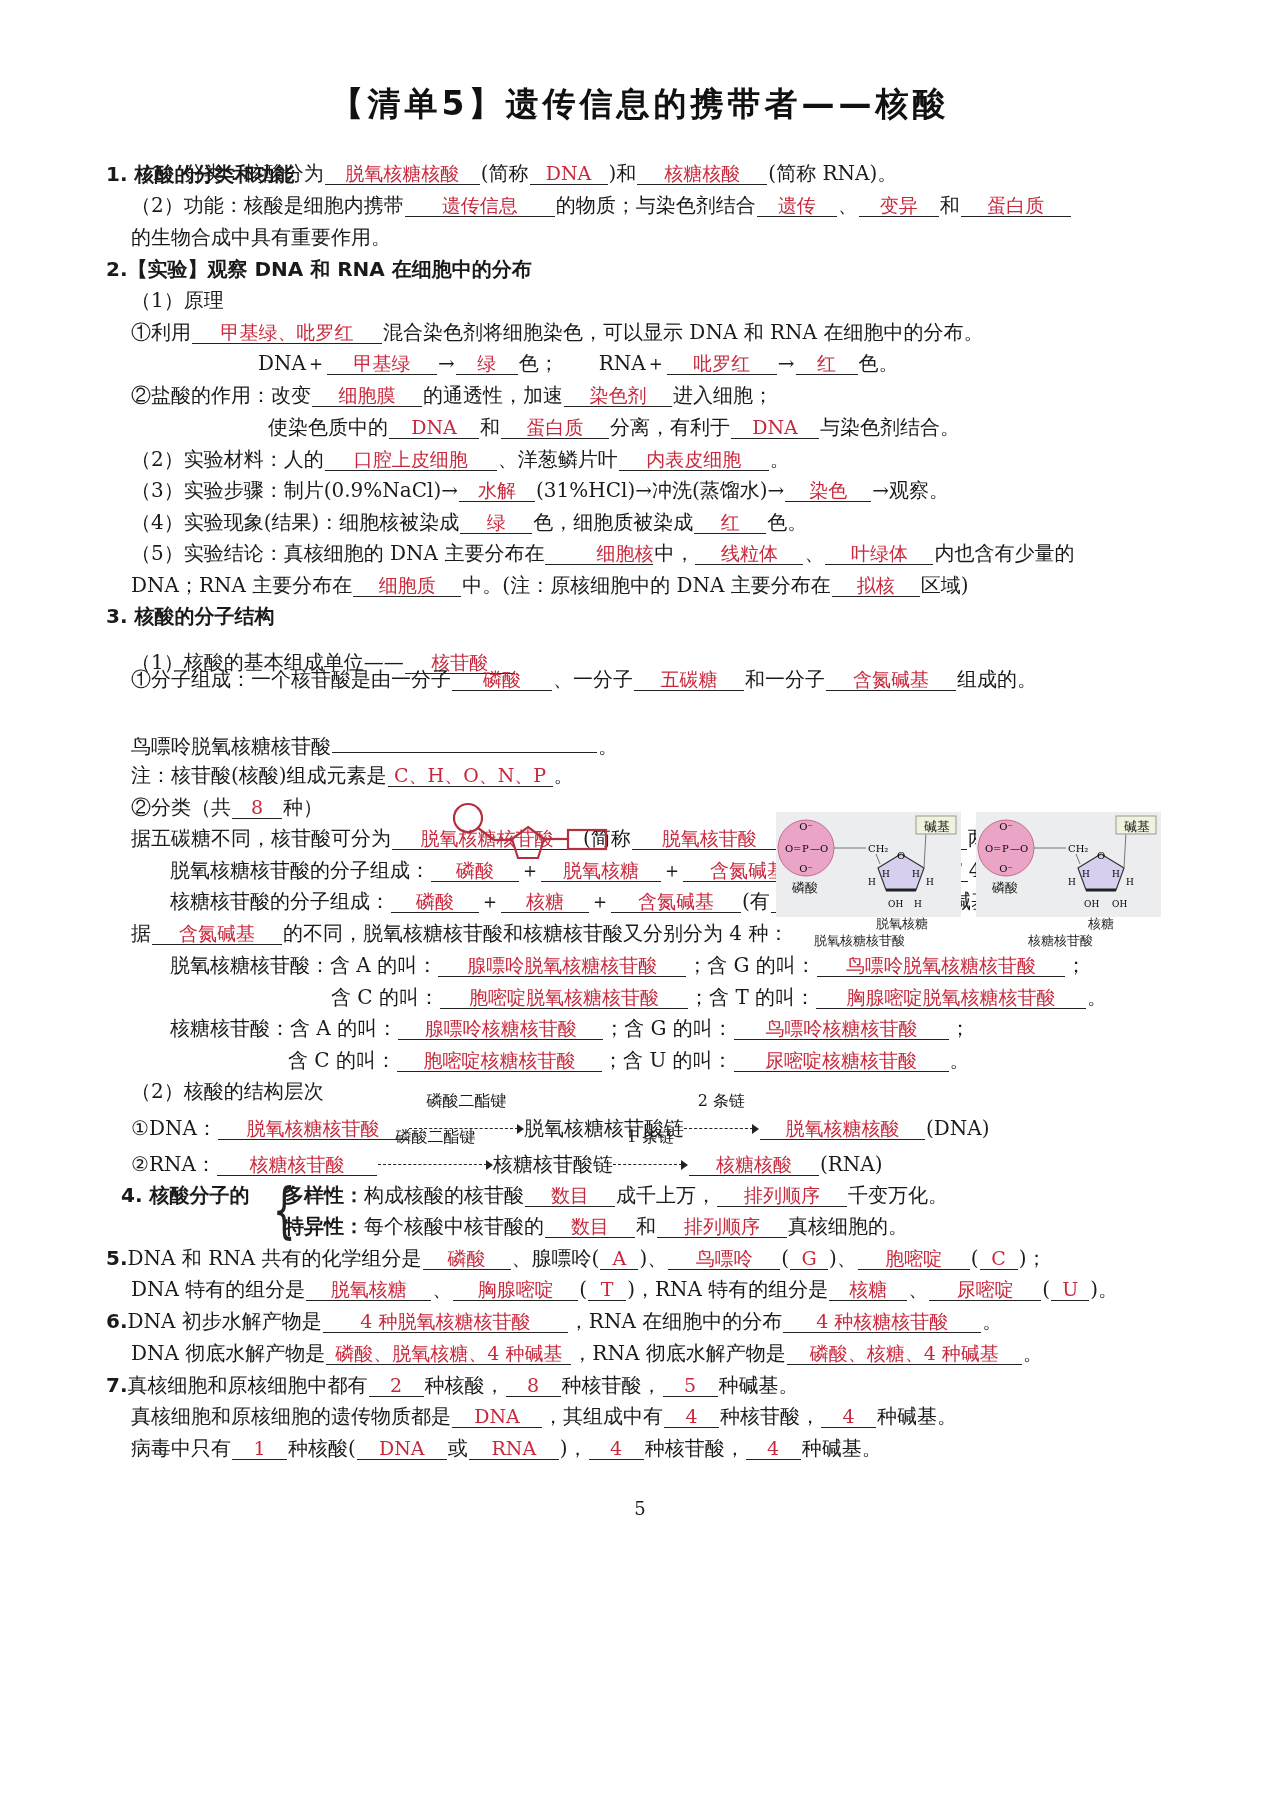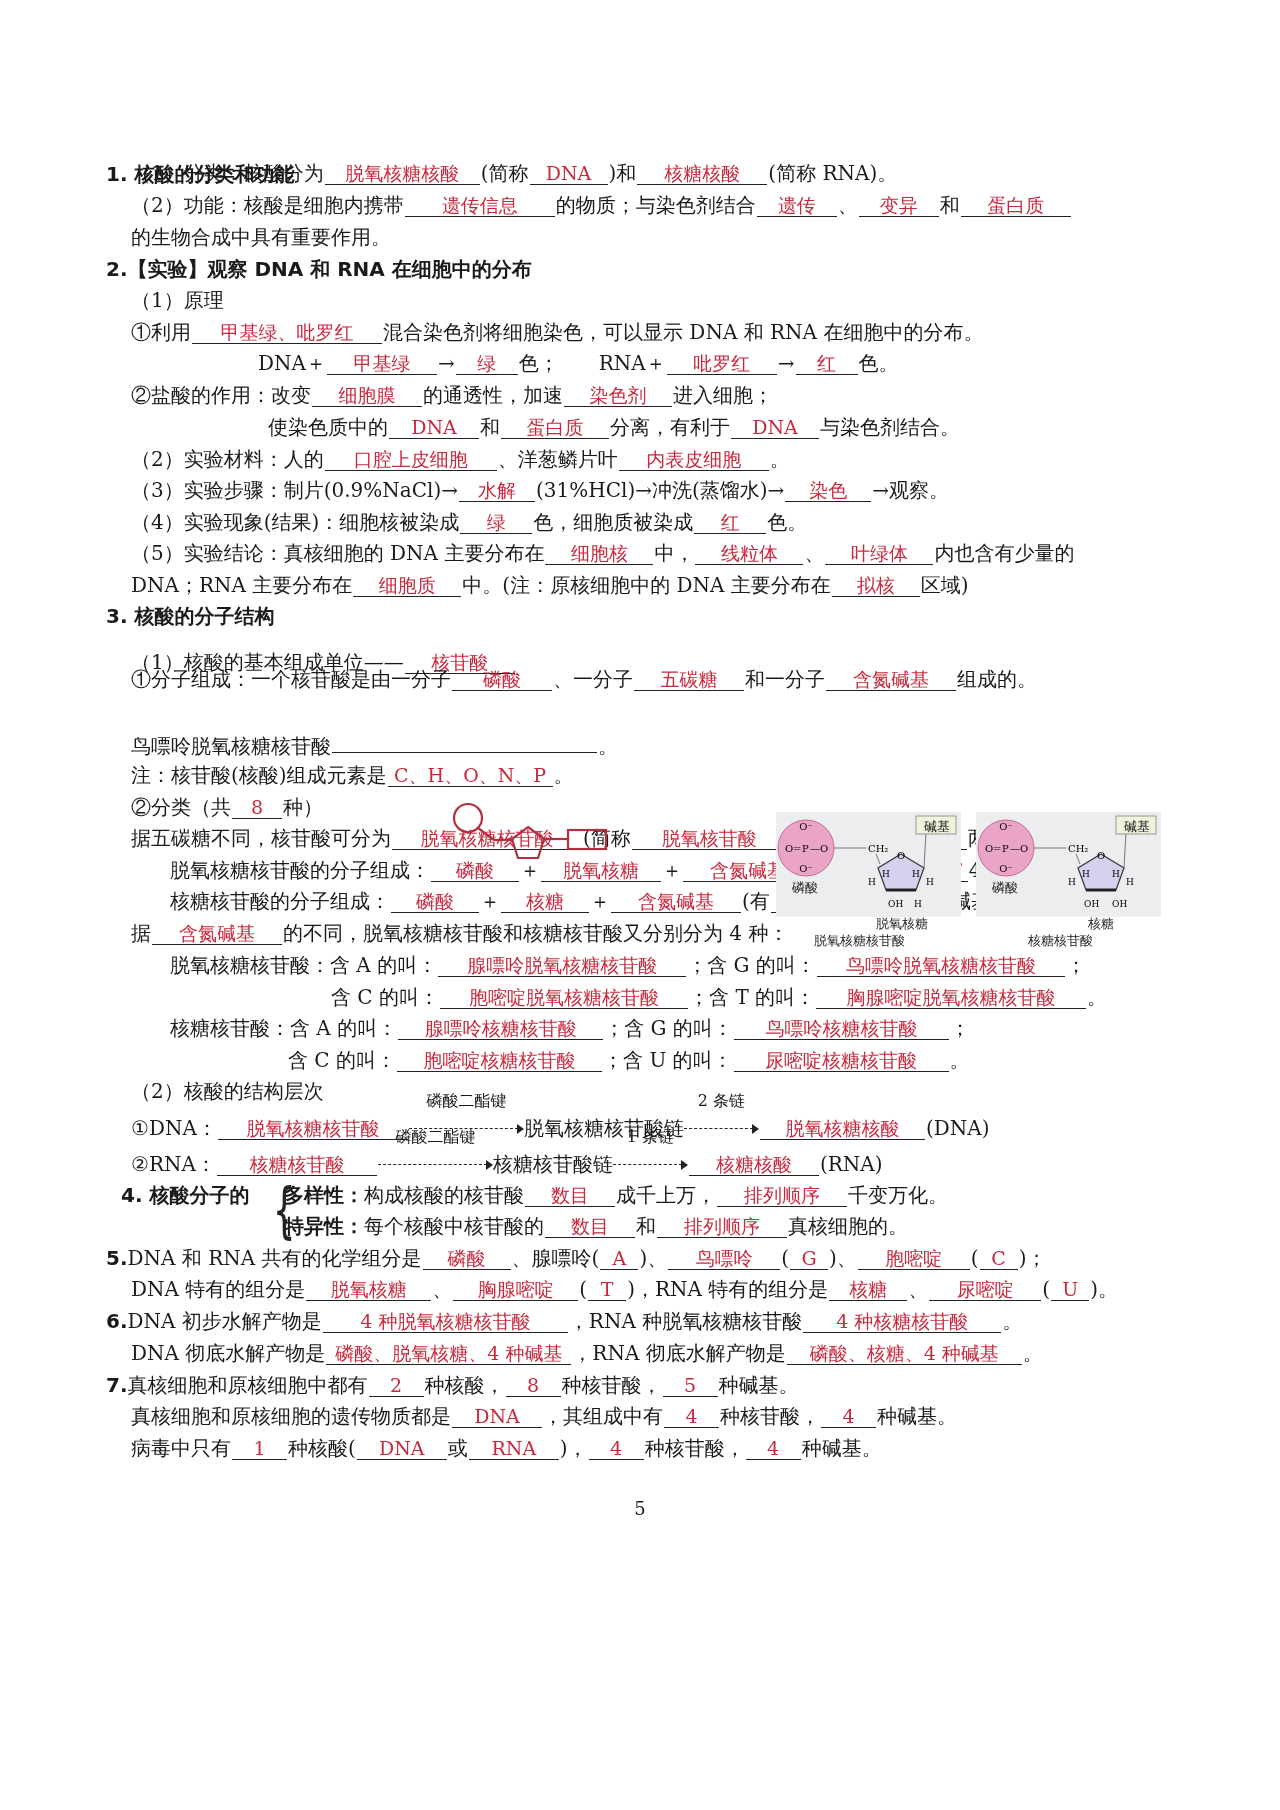--- a/index.html
+++ b/index.html
@@ -26,36 +26,37 @@
   .figure{position:absolute;left:776px;top:812px;width:392px;height:148px;}
   .panel{position:absolute;top:0;width:185px;height:105px;background:#ecedee;}
   .panel svg{position:absolute;left:0;top:0;}
   .cap{position:absolute;font-size:13px;font-family:"DejaVu Sans","Liberation Sans",sans-serif;color:#222;white-space:nowrap;}
   .diagram{position:absolute;left:448px;top:800px;}
 </style>
 </head>
 <body>
 
 <div class="page">
+  <div class="title">【清单5】遗传信息的携带者——核酸</div>
 
   <div id="lines">
       <div class="line h" style="left: 106px; top: 127px; margin-top: 32px;"><span class="seg">1. 核酸的分类和功能</span></div>
       <div class="line" style="left: 131px; top: 158px;"><span class="seg">（1）分类：核酸分为</span><span class="blank" style="width: 155px;">脱氧核糖核酸</span><span class="seg">(简称</span><span class="blank" style="width: 78px;">DNA</span><span class="seg">)和</span><span class="blank" style="width: 130px;">核糖核酸</span><span class="seg">(简称 RNA)。</span></div>
       <div class="line" style="left: 131px; top: 190px;"><span class="seg">（2）功能：核酸是细胞内携带</span><span class="blank" style="width: 150px;">遗传信息</span><span class="seg">的物质；与染色剂结合</span><span class="blank" style="width: 80px;">遗传</span><span class="seg">、</span><span class="blank" style="width: 80px;">变异</span><span class="seg">和</span><span class="blank" style="width: 110px;">蛋白质</span></div>
       <div class="line" style="left: 131px; top: 222px;"><span class="seg">的生物合成中具有重要作用。</span></div>
       <div class="line h" style="left: 106px; top: 254px;"><span class="seg">2.【实验】观察 DNA 和 RNA 在细胞中的分布</span></div>
       <div class="line" style="left: 131px; top: 285px;"><span class="seg">（1）原理</span></div>
       <div class="line" style="left: 131px; top: 317px;"><span class="seg">①利用</span><span class="blank" style="width: 190px;">甲基绿、吡罗红</span><span class="seg">混合染色剂将细胞染色，可以显示 DNA 和 RNA 在细胞中的分布。</span></div>
       <div class="line" style="left: 258px; top: 348px;"><span class="seg">DNA＋</span><span class="blank" style="width: 110px;">甲基绿</span><span class="seg"> → </span><span class="blank" style="width: 62px;">绿</span><span class="seg">色；　　RNA＋</span><span class="blank" style="width: 110px;">吡罗红</span><span class="seg"> → </span><span class="blank" style="width: 62px;">红</span><span class="seg">色。</span></div>
       <div class="line" style="left: 131px; top: 380px;"><span class="seg">②盐酸的作用：改变</span><span class="blank" style="width: 110px;">细胞膜</span><span class="seg">的通透性，加速</span><span class="blank" style="width: 108px;">染色剂</span><span class="seg">进入细胞；</span></div>
       <div class="line" style="left: 268px; top: 412px;"><span class="seg">使染色质中的</span><span class="blank" style="width: 90px;">DNA</span><span class="seg">和</span><span class="blank" style="width: 108px;">蛋白质</span><span class="seg">分离，有利于</span><span class="blank" style="width: 88px;">DNA</span><span class="seg">与染色剂结合。</span></div>
       <div class="line" style="left: 131px; top: 444px;"><span class="seg">（2）实验材料：人的</span><span class="blank" style="width: 172px;">口腔上皮细胞</span><span class="seg">、洋葱鳞片叶</span><span class="blank" style="width: 150px;">内表皮细胞</span><span class="seg">。</span></div>
       <div class="line" style="left: 131px; top: 475px;"><span class="seg">（3）实验步骤：制片(0.9%NaCl)→</span><span class="blank" style="width: 76px;">水解</span><span class="seg">(31%HCl)→冲洗(蒸馏水)→</span><span class="blank" style="width: 86px;">染色</span><span class="seg">→观察。</span></div>
       <div class="line" style="left: 131px; top: 507px;"><span class="seg">（4）实验现象(结果)：细胞核被染成</span><span class="blank" style="width: 72px;">绿</span><span class="seg">色，细胞质被染成</span><span class="blank" style="width: 72px;">红</span><span class="seg">色。</span></div>
-      <div class="line" style="left: 131px; top: 538px;"><span class="seg">（5）实验结论：真核细胞的 DNA 主要分布在</span><span class="blank" style="width: 108px;">细胞核</span><span class="seg">中，</span><span class="blank" style="width: 108px;">线粒体</span><span class="seg">、</span><span class="blank" style="width: 108px;">叶绿体</span><span class="seg">内也含有少量的</span></div>
+      <div class="line" style="left: 131px; top: 538px;"><span class="seg">（5）实验结论：真核细胞的 DNA 主要分布在</span><span class="blank" style="width: 108px; text-align: right;">细胞核</span><span class="seg">中，</span><span class="blank" style="width: 108px;">线粒体</span><span class="seg">、</span><span class="blank" style="width: 108px;">叶绿体</span><span class="seg">内也含有少量的</span></div>
       <div class="line" style="left: 131px; top: 570px;"><span class="seg">DNA；RNA 主要分布在</span><span class="blank" style="width: 108px;">细胞质</span><span class="seg">中。(注：原核细胞中的 DNA 主要分布在</span><span class="blank" style="width: 88px;">拟核</span><span class="seg">区域)</span></div>
       <div class="line h" style="left: 106px; top: 601px;"><span class="seg">3. 核酸的分子结构</span></div>
       <div class="line" style="left: 131px; top: 633px; margin-top: 14px;"><span class="seg">（1）核酸的基本组成单位——</span><span class="blank" style="width: 110px;">核苷酸</span></div>
       <div class="line" style="left: 131px; top: 664px;"><span class="seg">①分子组成：一个核苷酸是由一分子</span><span class="blank" style="width: 100px;">磷酸</span><span class="seg">、一分子</span><span class="blank" style="width: 110px;">五碳糖</span><span class="seg">和一分子</span><span class="blank" style="width: 130px;">含氮碱基</span><span class="seg">组成的。</span></div>
       <div class="line" style="left: 131px; top: 728px;"><span class="seg">鸟嘌呤脱氧核糖核苷酸</span><span class="blank" style="width: 265px;"></span><span class="seg">。</span></div>
       <div class="line" style="left: 131px; top: 760px;"><span class="seg">注：核苷酸(核酸)组成元素是</span><span class="blank" style="width: 165px;">C、H、O、N、P</span><span class="seg">。</span></div>
       <div class="line" style="left: 131px; top: 792px;"><span class="seg">②分类（共</span><span class="blank" style="width: 50px;">8</span><span class="seg">种）</span></div>
       <div class="line" style="left: 131px; top: 823px;"><span class="seg">据五碳糖不同，核苷酸可分为</span><span class="blank" style="width: 190px;">脱氧核糖核苷酸</span><span class="seg">(简称</span><span class="blank" style="width: 155px;">脱氧核苷酸</span><span class="seg">)和</span><span class="blank" style="width: 150px;">核糖核苷酸</span><span class="seg">两种：</span></div>
       <div class="line" style="left: 170px; top: 855px;"><span class="seg">脱氧核糖核苷酸的分子组成：</span><span class="blank" style="width: 88px;">磷酸</span><span class="seg">＋</span><span class="blank" style="width: 120px;">脱氧核糖</span><span class="seg">＋</span><span class="blank" style="width: 130px;">含氮碱基</span><span class="seg">(有</span><span class="blank" style="width: 125px;">A、G、C、T</span><span class="seg">4 种碱基)。</span></div>
       <div class="line" style="left: 170px; top: 886px;"><span class="seg">核糖核苷酸的分子组成：</span><span class="blank" style="width: 88px;">磷酸</span><span class="seg">＋</span><span class="blank" style="width: 88px;">核糖</span><span class="seg">＋</span><span class="blank" style="width: 130px;">含氮碱基</span><span class="seg">(有</span><span class="blank" style="width: 140px;">A、G、C、U</span><span class="seg">4 种碱基)。</span></div>
@@ -64,21 +65,21 @@
       <div class="line" style="left: 331px; top: 982px;"><span class="seg">含 C 的叫：</span><span class="blank" style="width: 248px;">胞嘧啶脱氧核糖核苷酸</span><span class="seg">；含 T 的叫：</span><span class="blank" style="width: 270px;">胸腺嘧啶脱氧核糖核苷酸</span><span class="seg">。</span></div>
       <div class="line" style="left: 170px; top: 1013px;"><span class="seg">核糖核苷酸：含 A 的叫：</span><span class="blank" style="width: 205px;">腺嘌呤核糖核苷酸</span><span class="seg">；含 G 的叫：</span><span class="blank" style="width: 215px;">鸟嘌呤核糖核苷酸</span><span class="seg">；</span></div>
       <div class="line" style="left: 288px; top: 1045px;"><span class="seg">含 C 的叫：</span><span class="blank" style="width: 205px;">胞嘧啶核糖核苷酸</span><span class="seg">；含 U 的叫：</span><span class="blank" style="width: 215px;">尿嘧啶核糖核苷酸</span><span class="seg">。</span></div>
       <div class="line" style="left: 131px; top: 1076px;"><span class="seg">（2）核酸的结构层次</span></div>
       <div class="line" style="left: 131px; top: 1113px;"><span class="seg">①DNA：</span><span class="blank" style="width: 190px;">脱氧核糖核苷酸</span><span class="arrow-lbl" style="width: 115px;"><span class="lbl">磷酸二酯键</span><span class="arr"></span></span><span class="seg">脱氧核糖核苷酸链</span><span class="arrow-lbl" style="width: 75px;"><span class="lbl">2 条链</span><span class="arr"></span></span><span class="blank" style="width: 165px;">脱氧核糖核酸</span><span class="seg">(DNA)</span></div>
       <div class="line" style="left: 131px; top: 1149px;"><span class="seg">②RNA：</span><span class="blank" style="width: 160px;">核糖核苷酸</span><span class="arrow-lbl" style="width: 115px;"><span class="lbl">磷酸二酯键</span><span class="arr"></span></span><span class="seg">核糖核苷酸链</span><span class="arrow-lbl" style="width: 75px;"><span class="lbl">1 条链</span><span class="arr"></span></span><span class="blank" style="width: 130px;">核糖核酸</span><span class="seg">(RNA)</span></div>
       <div class="line" style="left: 284px; top: 1180px;"><span class="seg bold">多样性：</span><span class="seg">构成核酸的核苷酸</span><span class="blank" style="width: 90px;">数目</span><span class="seg">成千上万，</span><span class="blank" style="width: 130px;">排列顺序</span><span class="seg">千变万化。</span></div>
       <div class="line" style="left: 284px; top: 1211px;"><span class="seg bold">特异性：</span><span class="seg">每个核酸中核苷酸的</span><span class="blank" style="width: 90px;">数目</span><span class="seg">和</span><span class="blank" style="width: 130px;">排列顺序</span><span class="seg">真核细胞的。</span></div>
       <div class="line" style="left: 106px; top: 1243px;"><span class="seg bold">5. </span><span class="seg">DNA 和 RNA 共有的化学组分是</span><span class="blank" style="width: 88px;">磷酸</span><span class="seg">、腺嘌呤(</span><span class="blank" style="width: 38px;">A</span><span class="seg">)、</span><span class="blank" style="width: 112px;">鸟嘌呤</span><span class="seg">(</span><span class="blank" style="width: 38px;">G</span><span class="seg">)、</span><span class="blank" style="width: 112px;">胞嘧啶</span><span class="seg">(</span><span class="blank" style="width: 38px;">C</span><span class="seg">)；</span></div>
       <div class="line" style="left: 131px; top: 1274px;"><span class="seg">DNA 特有的组分是</span><span class="blank" style="width: 125px;">脱氧核糖</span><span class="seg">、</span><span class="blank" style="width: 125px;">胸腺嘧啶</span><span class="seg">(</span><span class="blank" style="width: 38px;">T</span><span class="seg">)，RNA 特有的组分是</span><span class="blank" style="width: 78px;">核糖</span><span class="seg">、</span><span class="blank" style="width: 112px;">尿嘧啶</span><span class="seg">(</span><span class="blank" style="width: 38px;">U</span><span class="seg">)。</span></div>
-      <div class="line" style="left: 106px; top: 1306px;"><span class="seg bold">6. </span><span class="seg">DNA 初步水解产物是</span><span class="blank" style="width: 245px;">4 种脱氧核糖核苷酸</span><span class="seg">，RNA 种脱氧核糖核苷酸</span><span class="blank" style="width: 198px;">4 种核糖核苷酸</span><span class="seg">。</span></div>
+      <div class="line" style="left: 106px; top: 1306px;"><span class="seg bold">6. </span><span class="seg">DNA 初步水解产物是</span><span class="blank" style="width: 245px;">4 种脱氧核糖核苷酸</span><span class="seg">，RNA 在细胞中的分布</span><span class="blank" style="width: 198px;">4 种核糖核苷酸</span><span class="seg">。</span></div>
       <div class="line" style="left: 131px; top: 1338px;"><span class="seg">DNA 彻底水解产物是</span><span class="blank" style="width: 245px;">磷酸、脱氧核糖、4 种碱基</span><span class="seg">，RNA 彻底水解产物是</span><span class="blank" style="width: 235px;">磷酸、核糖、4 种碱基</span><span class="seg">。</span></div>
       <div class="line" style="left: 106px; top: 1370px;"><span class="seg bold">7. </span><span class="seg">真核细胞和原核细胞中都有</span><span class="blank" style="width: 55px;">2</span><span class="seg">种核酸，</span><span class="blank" style="width: 55px;">8</span><span class="seg">种核苷酸，</span><span class="blank" style="width: 55px;">5</span><span class="seg">种碱基。</span></div>
       <div class="line" style="left: 131px; top: 1401px;"><span class="seg">真核细胞和原核细胞的遗传物质都是</span><span class="blank" style="width: 90px;">DNA</span><span class="seg">，其组成中有</span><span class="blank" style="width: 55px;">4</span><span class="seg">种核苷酸，</span><span class="blank" style="width: 55px;">4</span><span class="seg">种碱基。</span></div>
       <div class="line" style="left: 131px; top: 1433px;"><span class="seg">病毒中只有</span><span class="blank" style="width: 55px;">1</span><span class="seg">种核酸(</span><span class="blank" style="width: 90px;">DNA</span><span class="seg">或</span><span class="blank" style="width: 90px;">RNA</span><span class="seg">)，</span><span class="blank" style="width: 55px;">4</span><span class="seg">种核苷酸，</span><span class="blank" style="width: 55px;">4</span><span class="seg">种碱基。</span></div>
     </div>
 
   <div class="brace" style="left:265px;top:1180px;">{</div>
   <div class="line h" style="left:121px;top:1180px;">4. 核酸分子的</div>
 
   <svg class="diagram" width="180" height="62" viewBox="0 0 180 62">

